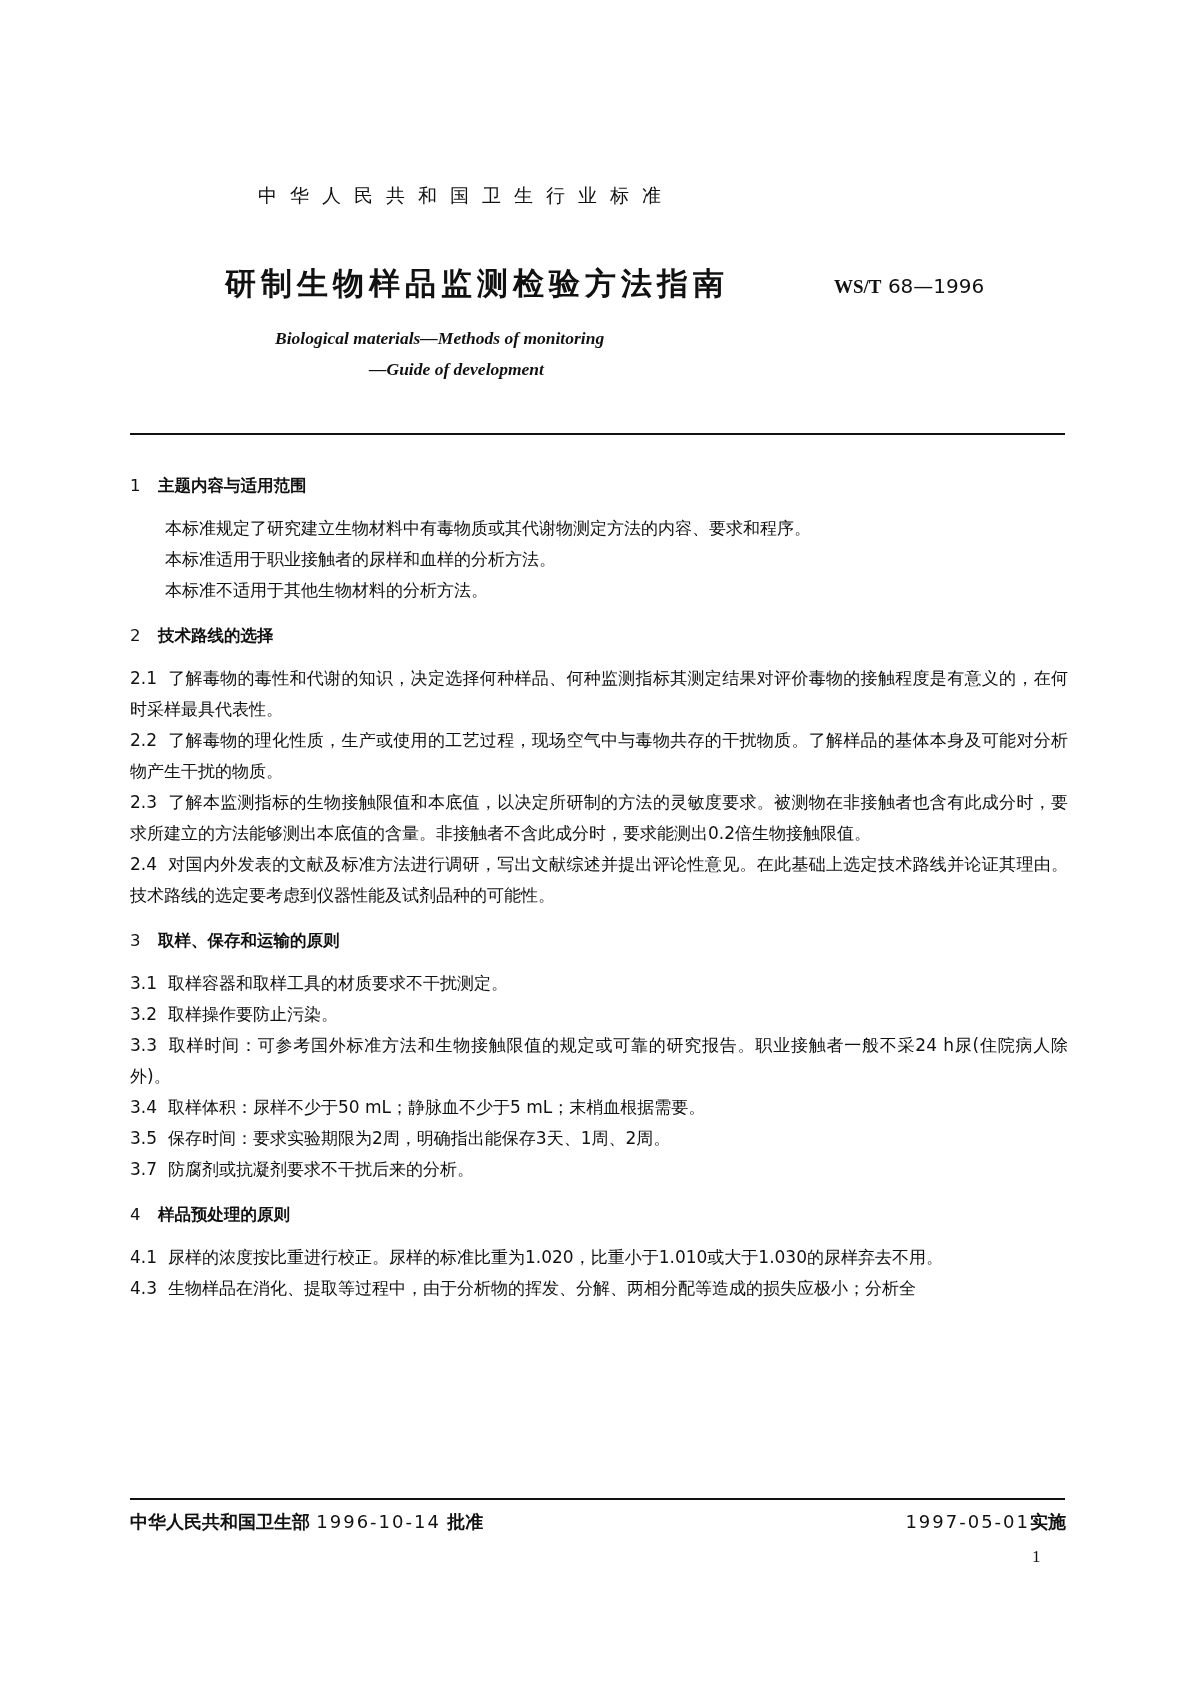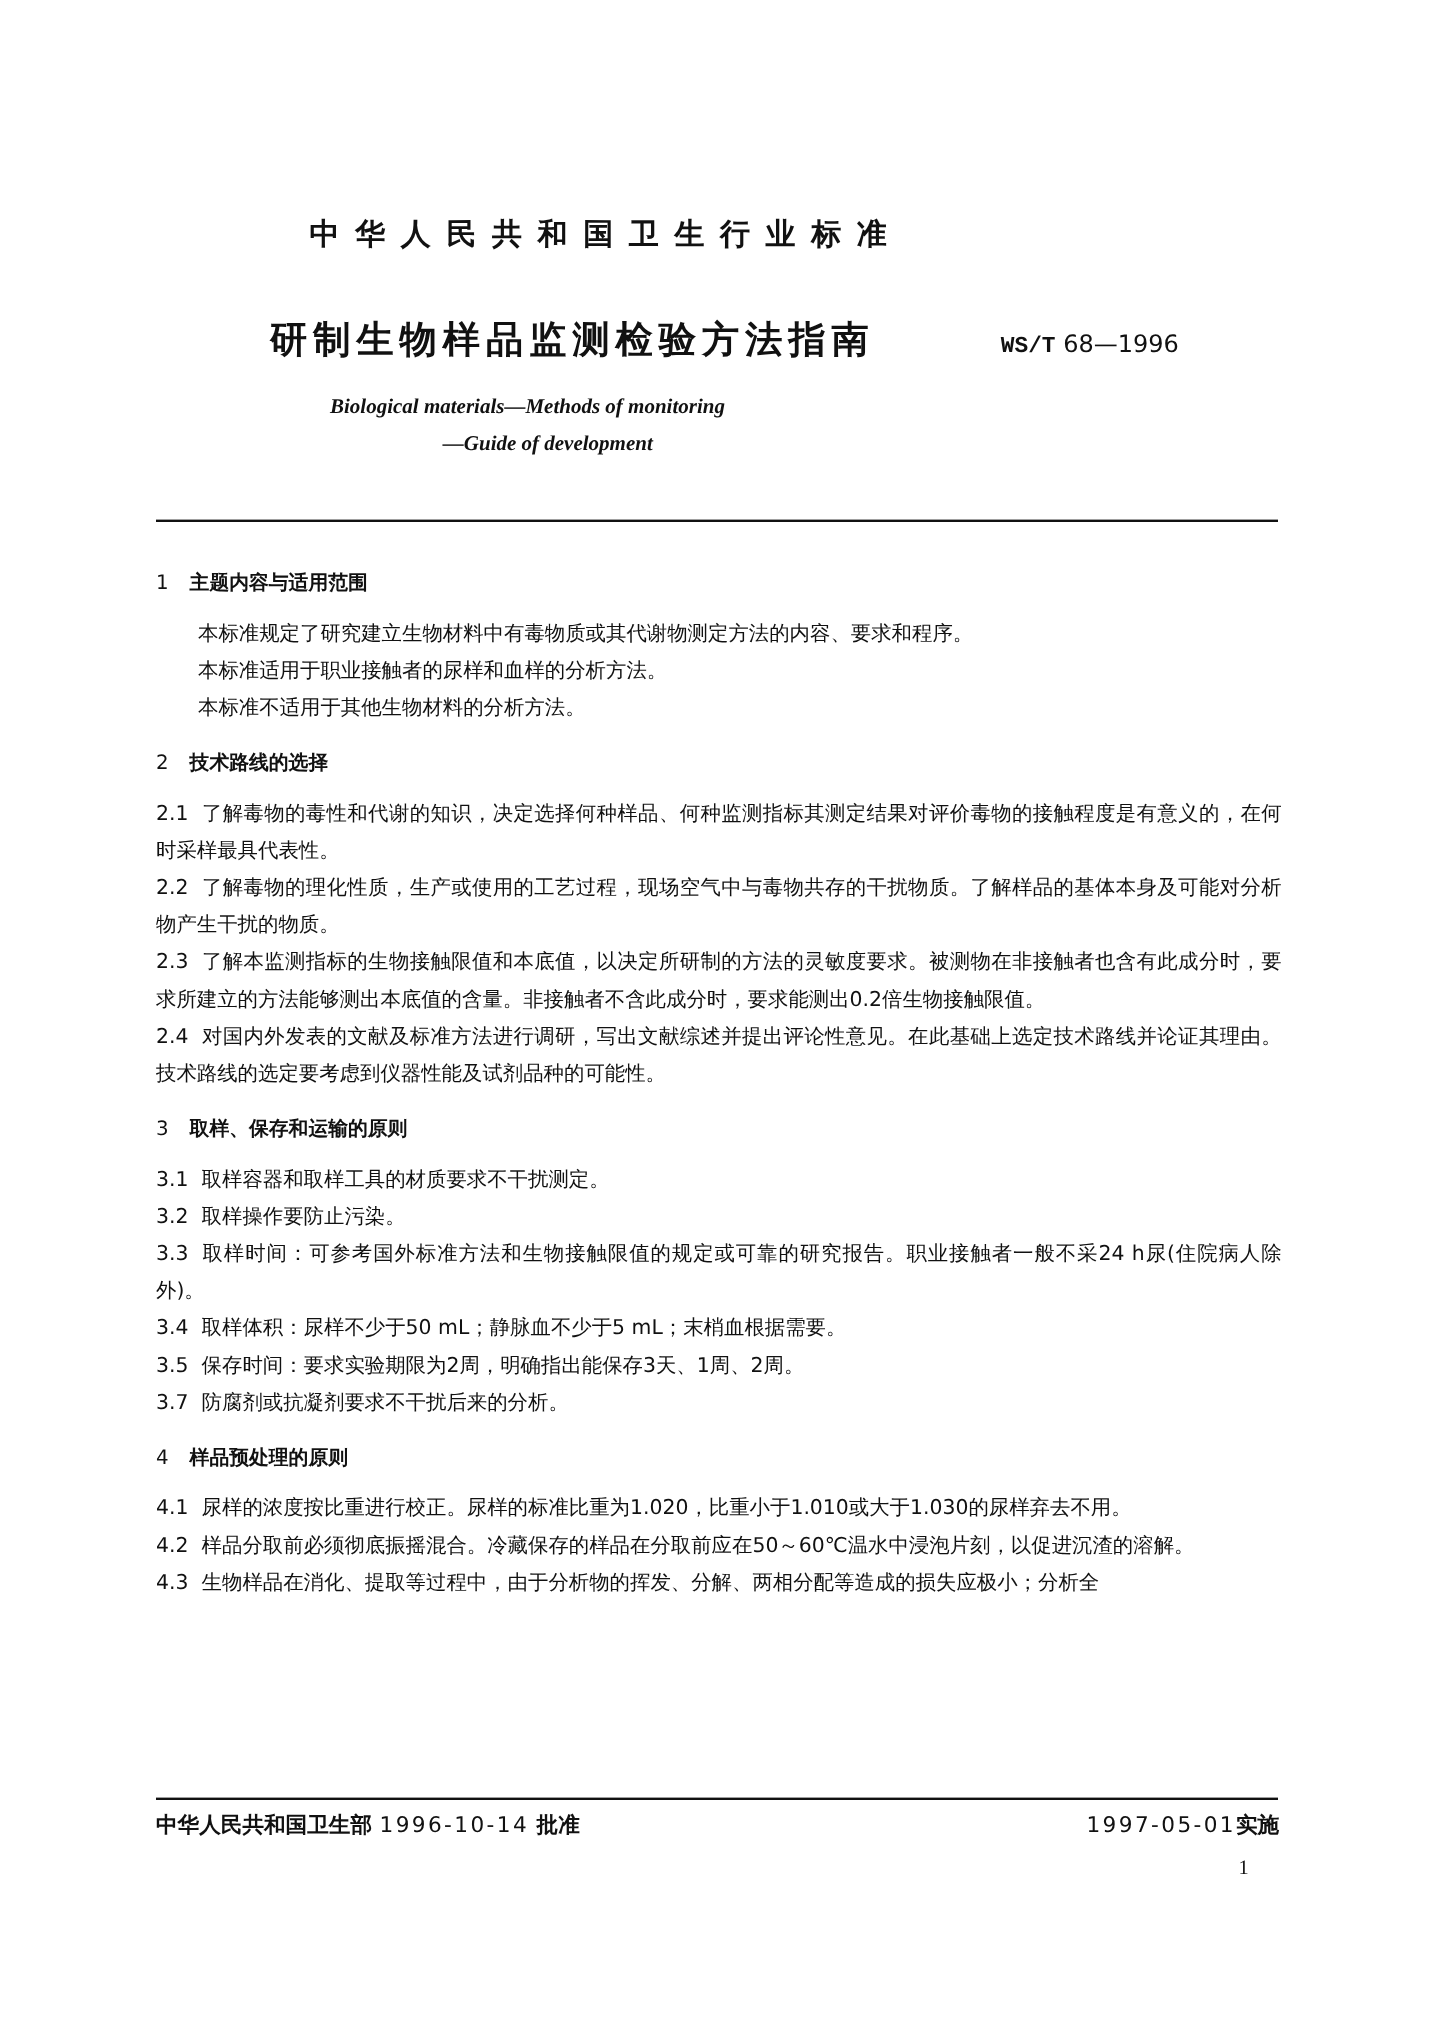--- a/index.html
+++ b/index.html
@@ -12,38 +12,38 @@
       height: 1684px;
       position: relative;
       overflow: hidden;
       color: #111111;
       font-family: "DejaVu Sans", sans-serif;
     }
     .abs { position: absolute; white-space: nowrap; }
 
     .std-header {
       left: 258px; top: 178px;
-      font-size: 25px; font-weight: bold;
+      font-size: 19px; font-weight: normal;
       letter-spacing: 13px;
       line-height: 34px;
     }
     .doc-title {
       left: 225px; top: 262px;
       font-size: 31px; font-weight: bold;
       letter-spacing: 5px;
       line-height: 42px;
     }
     .doc-code {
       left: 834px; top: 272px;
       font-size: 20px;
       line-height: 28px;
       font-family: "DejaVu Sans", sans-serif;
     }
     .doc-code .ws {
-      font-family: Liberation Mono, monospace;
+      font-family: Liberation Serif, serif;
       font-weight: bold;
       font-size: 19px;
     }
     .en-title {
       font-family: "Liberation Serif", serif;
       font-weight: bold;
       font-size: 17.5px;
       line-height: 24px;
       font-style: italic;
     }
@@ -156,21 +156,20 @@
     <p class="para clause"><span class="cnum">3.4</span><span>取样体积：尿样不少于50 mL；静脉血不少于5 mL；末梢血根据需要。</span></p>
     <p class="para clause"><span class="cnum">3.5</span><span>保存时间：要求实验期限为2周，明确指出能保存3天、1周、2周。</span></p>
     <p class="para clause"><span class="cnum">3.7</span><span>防腐剂或抗凝剂要求不干扰后来的分析。</span></p>
   </div>
   <div class="gap-md"></div>
 
   <div>
     <p class="sec-h"><span class="num">4</span><span>样品预处理的原则</span></p>
     <div class="gap-sm"></div>
     <p class="para clause"><span class="cnum">4.1</span><span>尿样的浓度按比重进行校正。尿样的标准比重为1.020，比重小于1.010或大于1.030的尿样弃去不用。</span></p>
-    <p class="para clause"><span class="cnum">4.2</span><span>样品分取前必须彻底振摇混合。冷藏保存的样品在分取前应在50～60℃温水中浸泡片刻，以促进沉渣的溶解。</span></p>
     <p class="para clause"><span class="cnum">4.3</span><span>生物样品在消化、提取等过程中，由于分析物的挥发、分解、两相分配等造成的损失应极小；分析全</span></p>
   </div>
 </div>
 
 <div class="rule rule-bottom"></div>
 
 <div class="abs footer-left">
   <span>中华人民共和国卫生部</span>
   <span class="date">1996-10-14</span>
   <span>批准</span>

